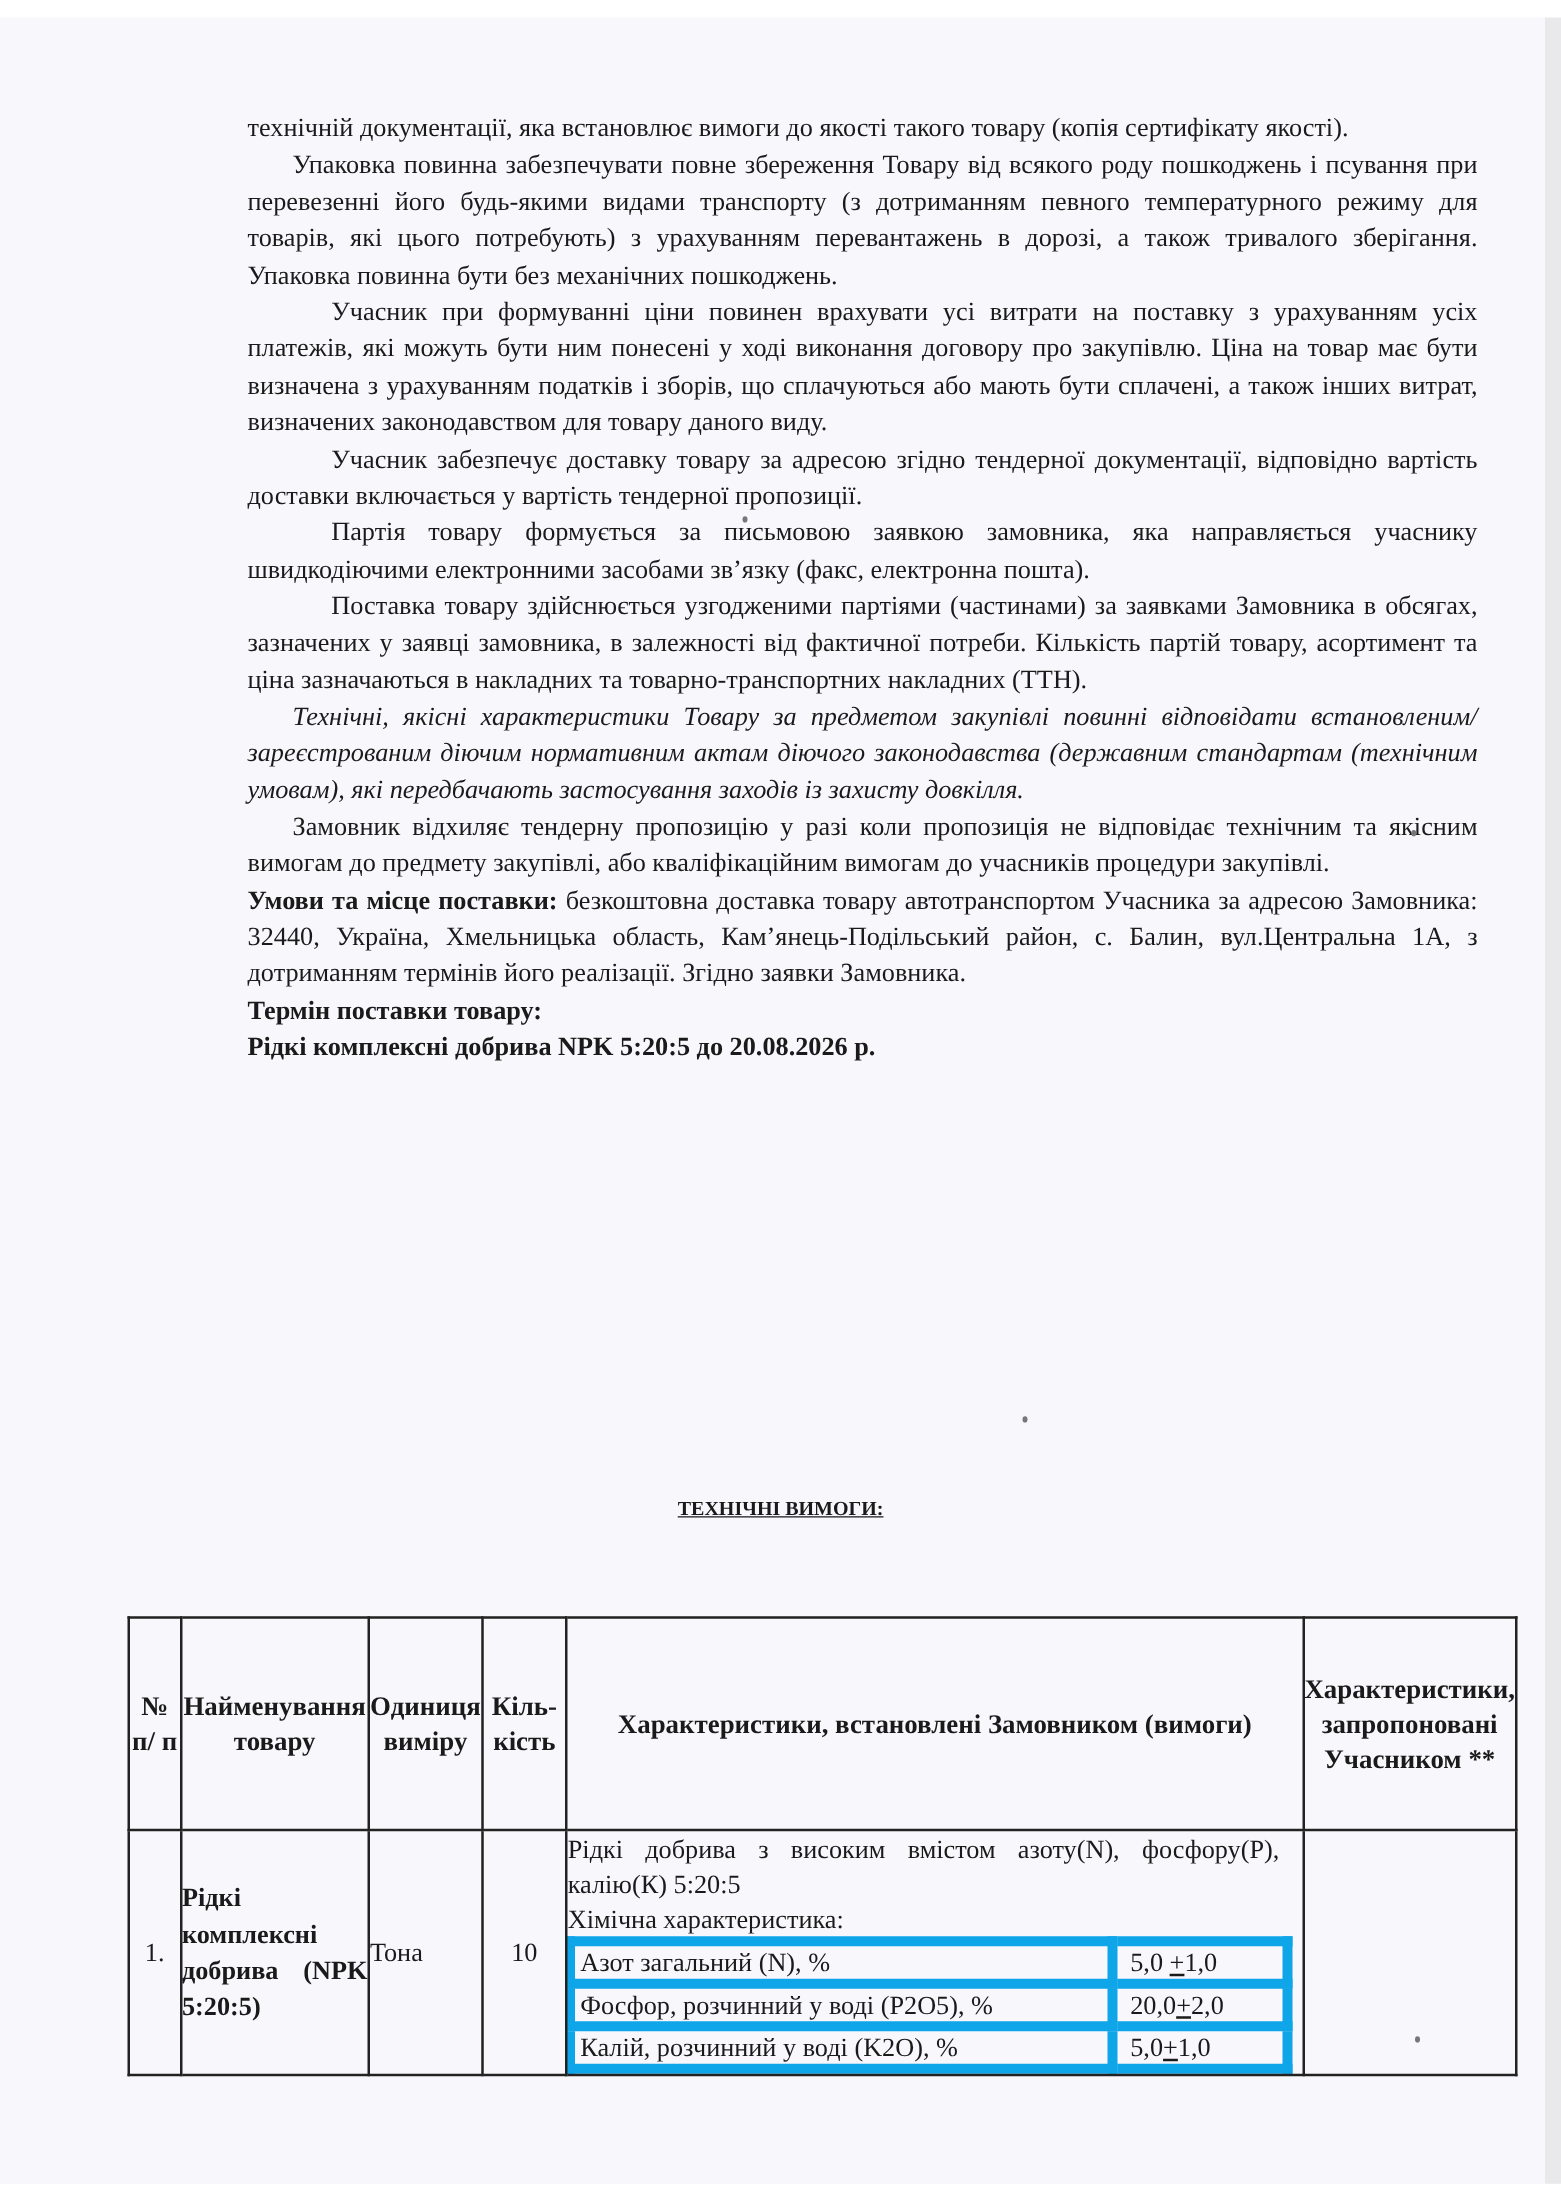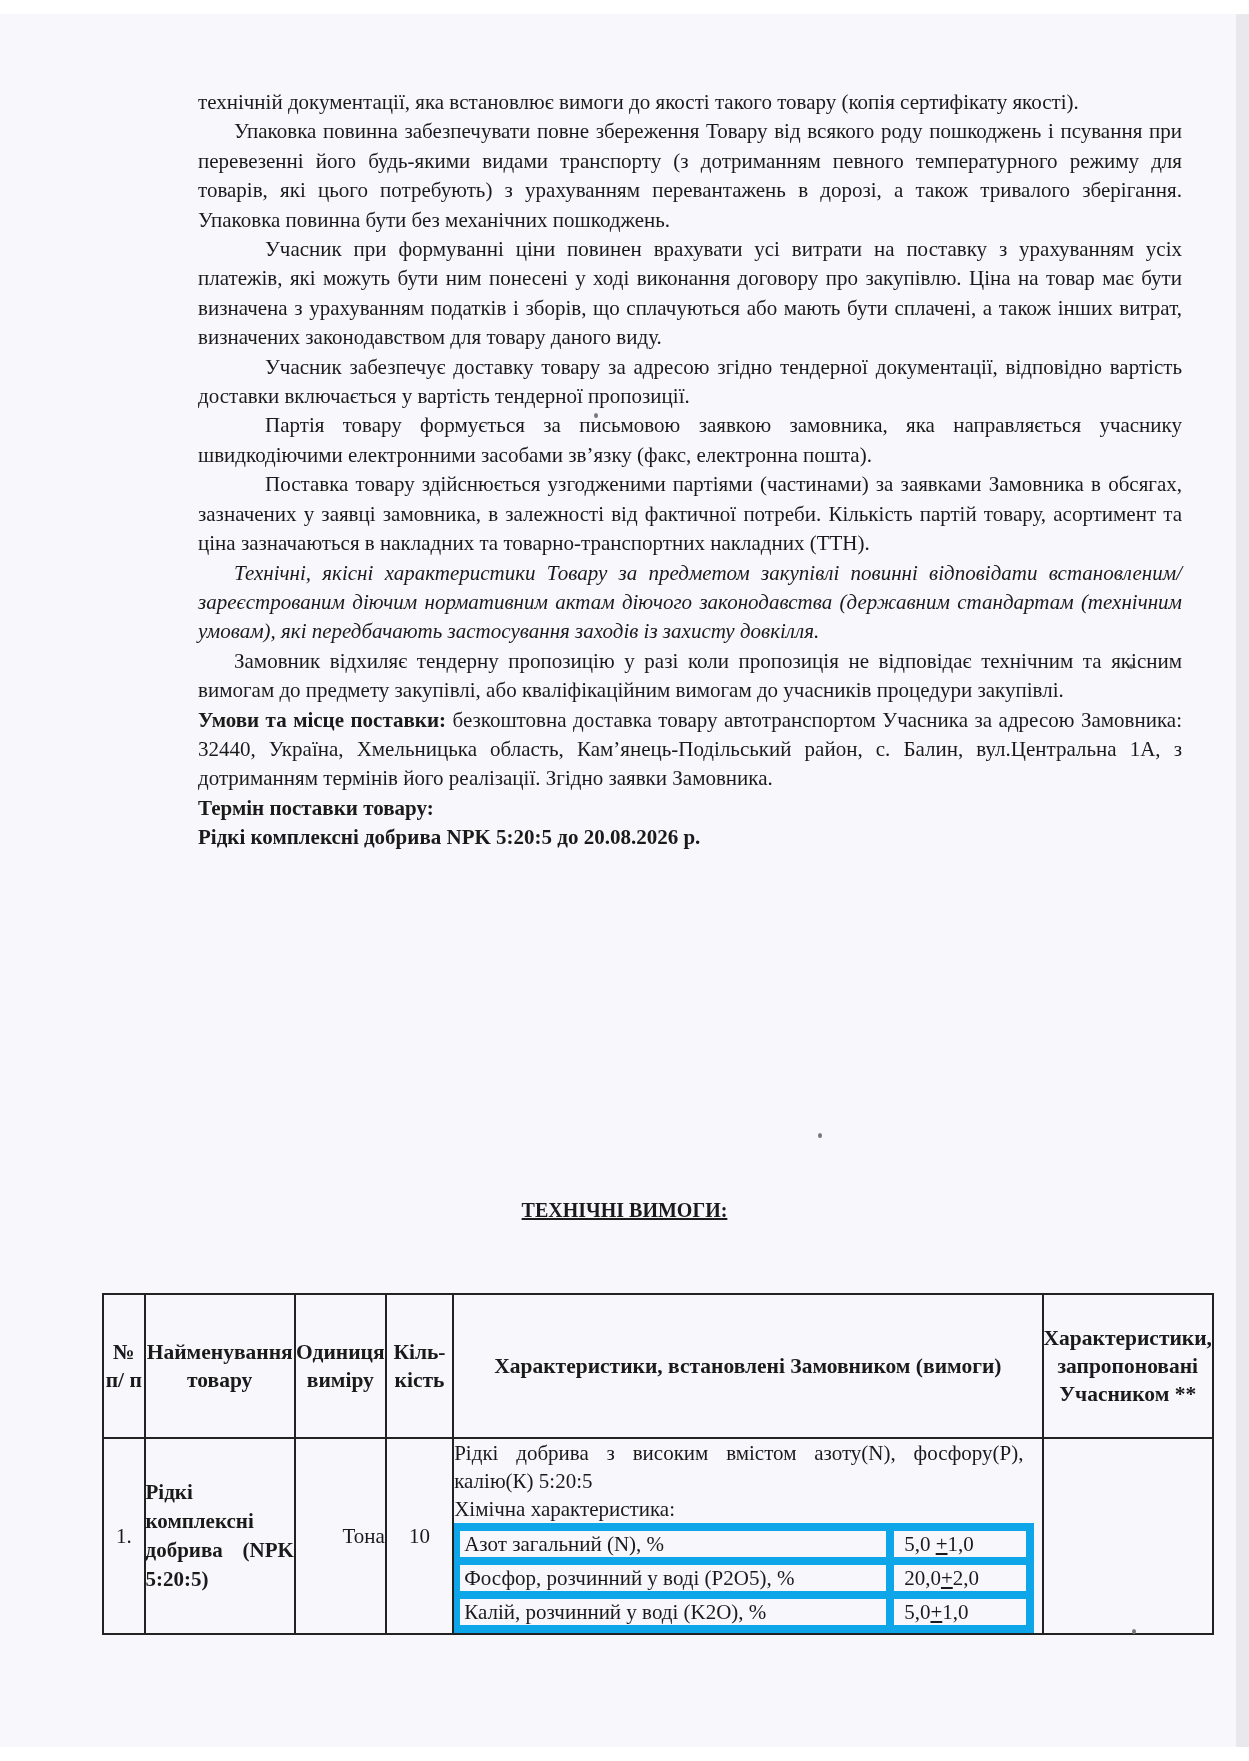--- a/index.html
+++ b/index.html
@@ -23,43 +23,43 @@
     text-align:justify;
     margin-left:34px;
   }
   .p { margin:0; }
   .ind1 { text-indent:36px; }
   .ind2 { text-indent:67px; }
   .it { font-style:italic; }
   .b { font-weight:bold; }
   .heading {
     position:absolute; left:0; width:1249px; top:1199px; text-align:center;
-    font-weight:bold; font-size:20px; text-decoration:underline;
+    font-weight:bold; font-size:16px; text-decoration:underline;
   }
   table.tech {
     position:absolute; left:102px; top:1293px; width:1112px;
     border-collapse:collapse; font-size:21px;
   }
   table.tech td, table.tech th {
     border:2px solid #222; padding:0; vertical-align:middle;
   }
   table.tech th {
     font-weight:bold; text-align:center; line-height:28px; font-size:21.5px;
   }
-  .hdr-row { height:144px; }
+  .hdr-row { height:170px; }
   .body-row { height:174px; }
   .c-num { width:51px; }
   .c-name { width:150px; }
   .c-unit { width:89px; }
   .c-qty { width:74px; }
   .c-char { width:592px; }
   .c-offer { width:156px;margin-top:16px; }
   td.num { text-align:center; padding-left:6px; }
   td.name { font-weight:bold; line-height:29px; padding:0 10px 0 14px; text-align:justify; }
-  td.unit { text-align:right; vertical-align:top; padding-top:52px; }
+  td.unit { text-align:left; vertical-align:top; padding-top:52px; }
   td.qty { text-align:center; }
   td.char { vertical-align:top; padding:8px 8px 0 10px; line-height:28px; }
   .char-intro { text-align:justify; padding-right:18px; }
   table.inner {
     border-collapse:collapse; width:582px; margin-left:-2px; font-size:21px;
   }
   table.inner td { border:8px solid #0ea5e9; padding:0 4px 0 4px; line-height:25px; height:26px; }
   table.inner td.val { width:118px; padding-left:10px; }
   .pm { text-decoration:underline; }
   .speck { position:absolute; width:4px; height:5px; border-radius:50%; background:#777; }

